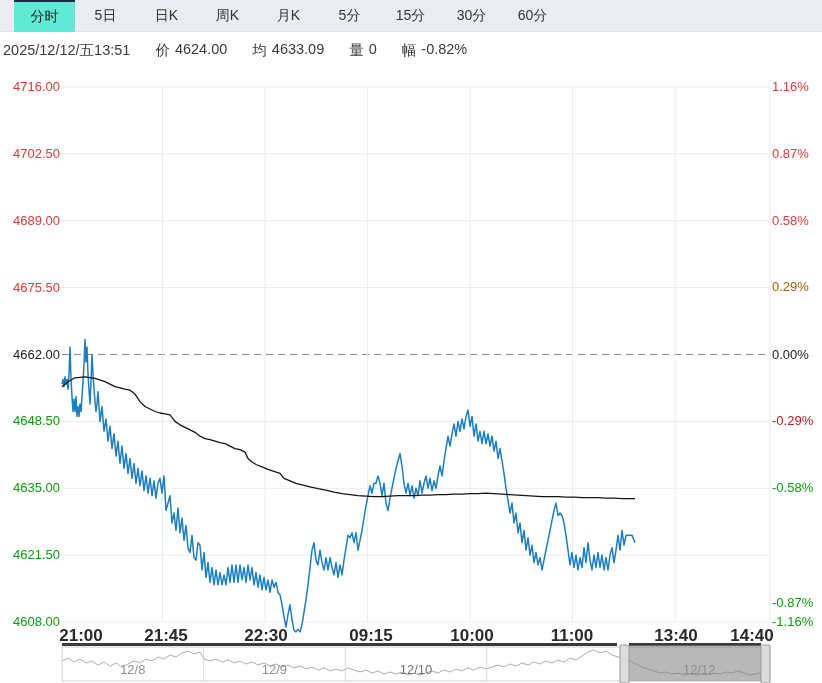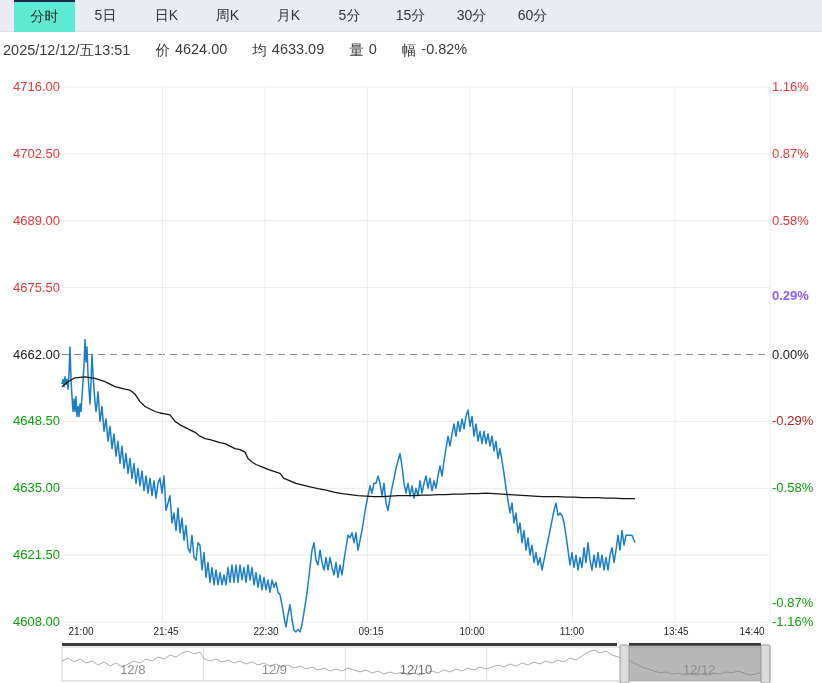--- a/index.html
+++ b/index.html
@@ -10,21 +10,21 @@
   .tab{width:61px;height:32px;display:flex;align-items:center;justify-content:center;font-size:14px;color:#333;cursor:pointer;box-sizing:border-box;}
   .tab.active{background:#5eead4;border-top:2px solid #1c2b4a;color:#222;}
   
   #infobar{position:absolute;left:3px;top:38px;height:24px;display:flex;align-items:center;gap:25px;font-size:14.5px;color:#3b3b3b;white-space:nowrap;}
   .infopair{display:flex;gap:5px;}
   
   #chart-svg{position:absolute;left:0;top:0;}
   .axlabel{position:absolute;font-size:13px;line-height:14px;}
   .axlabel.left{width:54px;text-align:right;}
   .axlabel.right{text-align:left;}
-  .xlabel{position:absolute;font-size:10px;transform:translateX(-50%);}
+  .xlabel{position:absolute;font-size:17px;transform:translateX(-50%);font-weight:bold;}
   .navdate{position:absolute;font-size:13px;transform:translateX(-50%);}
 </style>
 </head>
 <body>
 
 <div id="app">
   <div id="tabbar">
       <div class="tab active">分时</div>
       <div class="tab">5日</div>
       <div class="tab">日K</div>
@@ -91,33 +91,33 @@
       <div class="axlabel left" style="left: 6px; top: 213.75px; color: rgb(224, 58, 58);">4689.00</div>
       <div class="axlabel left" style="left: 6px; top: 280.625px; color: rgb(224, 58, 58);">4675.50</div>
       <div class="axlabel left" style="left: 6px; top: 347.5px; color: rgb(26, 26, 26);">4662.00</div>
       <div class="axlabel left" style="left: 6px; top: 414.375px; color: rgb(11, 158, 11);">4648.50</div>
       <div class="axlabel left" style="left: 6px; top: 481.25px; color: rgb(11, 158, 11);">4635.00</div>
       <div class="axlabel left" style="left: 6px; top: 548.125px; color: rgb(11, 158, 11);">4621.50</div>
       <div class="axlabel left" style="left: 6px; top: 615px; color: rgb(11, 158, 11);">4608.00</div>
       <div class="axlabel right" style="left: 772px; top: 80px; color: rgb(224, 58, 58);">1.16%</div>
       <div class="axlabel right" style="left: 772px; top: 146.875px; color: rgb(224, 58, 58);">0.87%</div>
       <div class="axlabel right" style="left: 772px; top: 213.75px; color: rgb(224, 58, 58);">0.58%</div>
-      <div class="axlabel right" style="left: 772px; top: 289px; color: #8b5cf6; font-weight: bold;">0.29%</div>
+      <div class="axlabel right" style="left: 772px; top: 280px; color: #a16207;">0.29%</div>
       <div class="axlabel right" style="left: 772px; top: 347.5px; color: rgb(26, 26, 26);">0.00%</div>
       <div class="axlabel right" style="left: 772px; top: 414.375px; color: #b91c1c;">-0.29%</div>
       <div class="axlabel right" style="left: 772px; top: 481.25px; color: rgb(11, 158, 11);">-0.58%</div>
       <div class="axlabel right" style="left: 772px; top: 548.125px; color: rgb(11, 158, 11); margin-top: 48px;">-0.87%</div>
       <div class="axlabel right" style="left: 772px; top: 615px; color: rgb(11, 158, 11);">-1.16%</div>
       <div class="xlabel" style="left: 81px; top: 626px; color: rgb(42, 42, 42);">21:00</div>
       <div class="xlabel" style="left: 166px; top: 626px; color: rgb(42, 42, 42);">21:45</div>
       <div class="xlabel" style="left: 266px; top: 626px; color: rgb(42, 42, 42);">22:30</div>
       <div class="xlabel" style="left: 371px; top: 626px; color: rgb(42, 42, 42);">09:15</div>
       <div class="xlabel" style="left: 472px; top: 626px; color: rgb(42, 42, 42);">10:00</div>
       <div class="xlabel" style="left: 572px; top: 626px; color: rgb(42, 42, 42);">11:00</div>
-      <div class="xlabel" style="left: 676px; top: 626px; color: rgb(42, 42, 42);">13:45</div>
+      <div class="xlabel" style="left: 676px; top: 626px; color: rgb(42, 42, 42);">13:40</div>
       <div class="xlabel" style="left: 752px; top: 626px; color: rgb(42, 42, 42);">14:40</div>
       <div class="navdate" style="left: 132.8px; top: 662px; color: rgb(142, 142, 142);">12/8</div>
       <div class="navdate" style="left: 274.4px; top: 662px; color: rgb(142, 142, 142);">12/9</div>
       <div class="navdate" style="left: 416px; top: 662px; color: #737373;">12/10</div>
       <div class="navdate" style="left: 557.6px; top: 680px; color: rgb(142, 142, 142); margin-left: 32px;">12/11</div>
       <div class="navdate" style="left: 699.2px; top: 662px; color: rgb(142, 142, 142);">12/12</div>
     </div>
 </div>
 
 </body></html>

